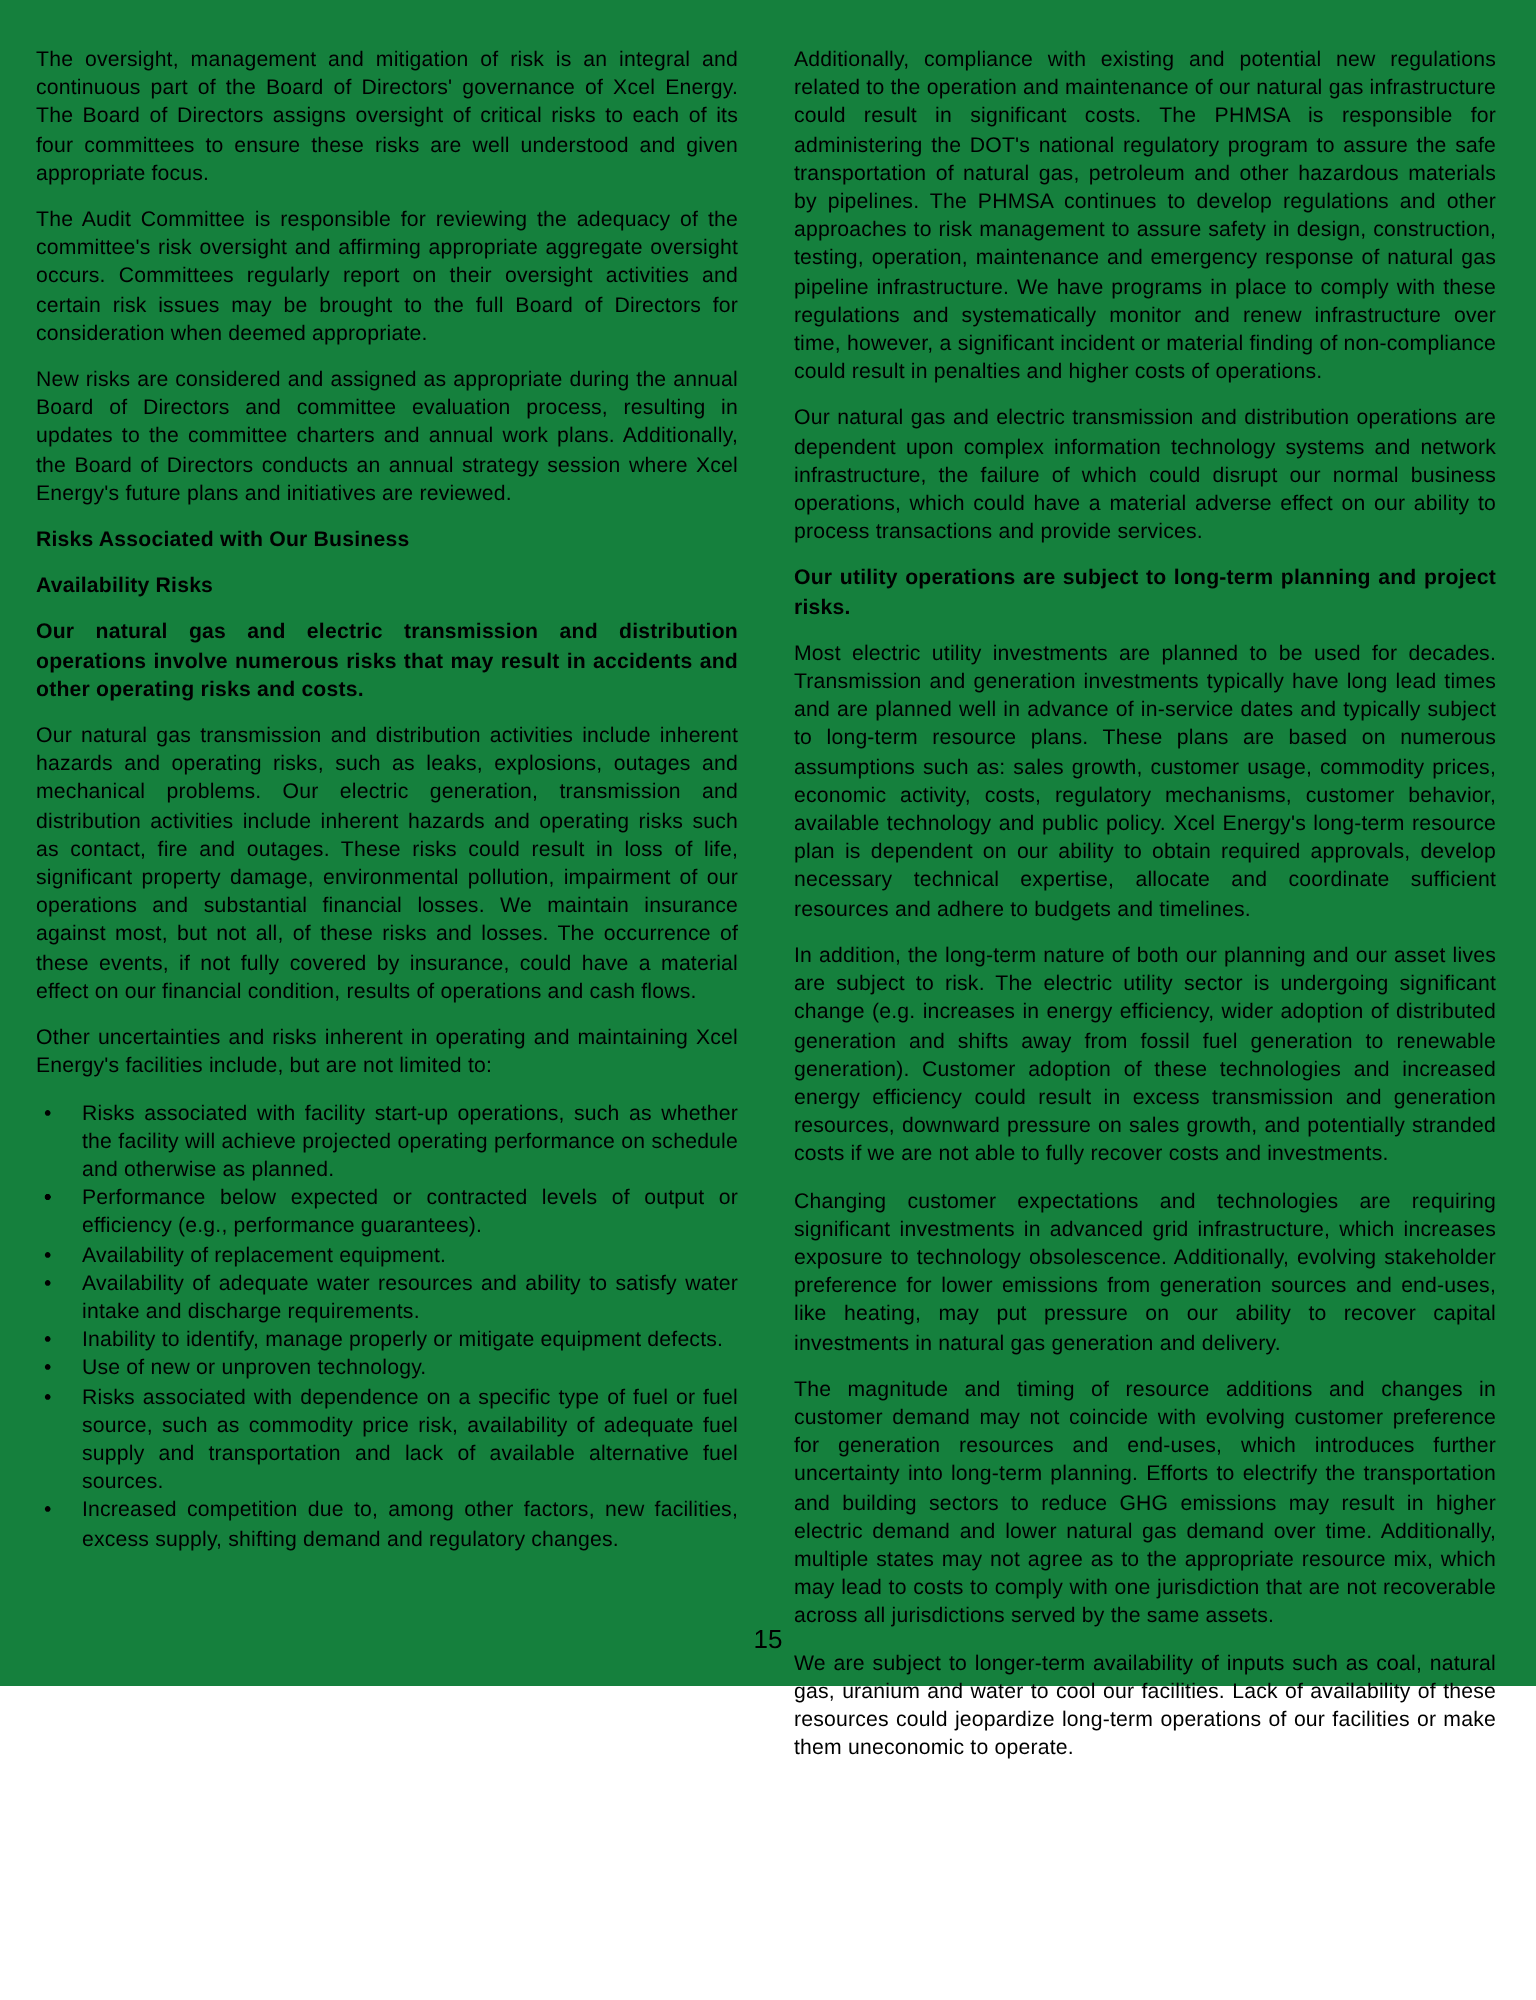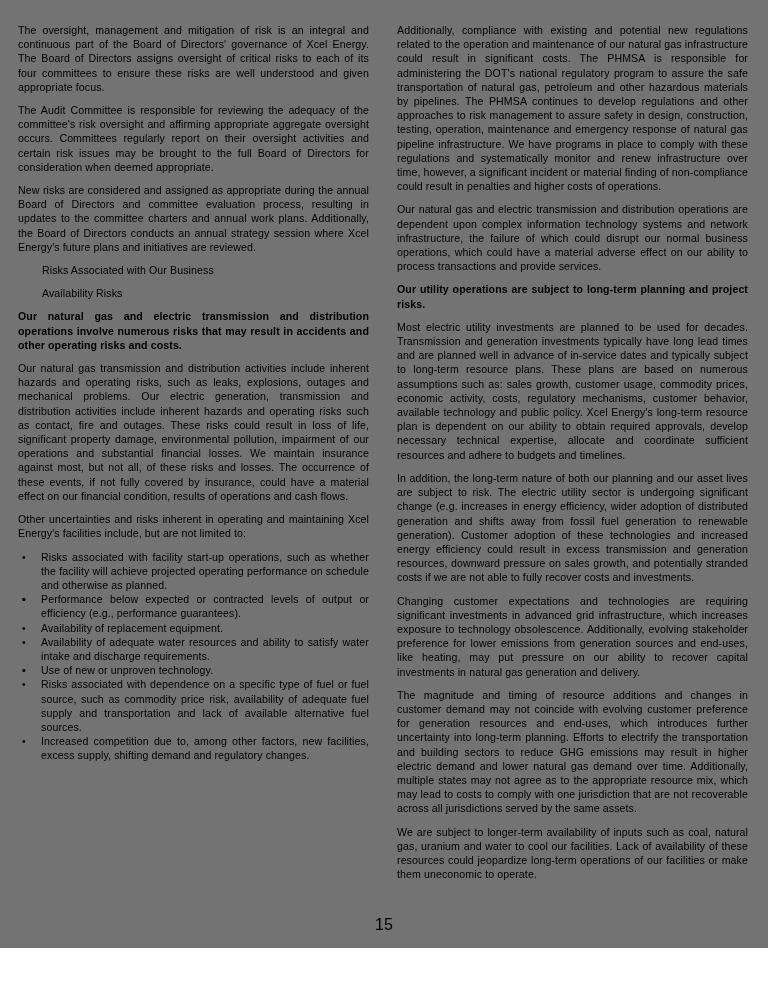--- a/index.html
+++ b/index.html
@@ -8,38 +8,38 @@
     width: 768px;
     height: 1000px;
     font-family: "Liberation Sans", "DejaVu Sans", sans-serif;
     color: #000000;
     position: relative;
     overflow: hidden;
   }
   .page {
     position: relative;
     width: 768px;
-    height: 948px;
-    background: #737373;
+    height: 843px;
+    background: #15803d;
   }
   .columns {
     display: flex;
     gap: 28px;
     padding: 23px 18px 0 18px;
   }
   .col {
     width: 351px;
     flex: 0 0 351px;
     font-size: 10.6px;
     line-height: 14.2px;
     text-align: justify;
     letter-spacing: 0.1px;
   }
   .col p { margin: 0 0 9px 0; }
-  .col p.h { font-weight: 400; text-align: left; margin-left: 24px; }
+  .col p.h { font-weight: 700; text-align: left; }
   .col p.hi { font-weight: 700; }
   ul.bullets {
     list-style: none;
     margin: 0 0 9px 0;
   }
   ul.bullets li {
     position: relative;
     padding-left: 23px;
     text-align: justify;
   }
@@ -49,21 +49,21 @@
     top: 0;
     font-style: normal;
     font-weight: 400;
   }
   .page-footer {
     position: absolute;
     left: 0;
     bottom: 16px;
     width: 768px;
     text-align: center;
-    font-size: 16px;
+    font-size: 13px;
     line-height: 14px;
   }
 </style>
 </head>
 <body>
 
 <div class="page">
   <div class="columns">
     <div class="col" id="left-col">
         <p class="p">The oversight, management and mitigation of risk is an integral and continuous part of the Board of Directors' governance of Xcel Energy. The Board of Directors assigns oversight of critical risks to each of its four committees to ensure these risks are well understood and given appropriate focus.</p>
@@ -74,21 +74,21 @@
         <p class="hi">Our natural gas and electric transmission and distribution operations involve numerous risks that may result in accidents and other operating risks and costs.</p>
         <p class="p">Our natural gas transmission and distribution activities include inherent hazards and operating risks, such as leaks, explosions, outages and mechanical problems. Our electric generation, transmission and distribution activities include inherent hazards and operating risks such as contact, fire and outages. These risks could result in loss of life, significant property damage, environmental pollution, impairment of our operations and substantial financial losses. We maintain insurance against most, but not all, of these risks and losses. The occurrence of these events, if not fully covered by insurance, could have a material effect on our financial condition, results of operations and cash flows.</p>
         <p class="p">Other uncertainties and risks inherent in operating and maintaining Xcel Energy's facilities include, but are not limited to:</p>
         <ul class="bullets">
           <li><span class="marker">•</span><span>Risks associated with facility start-up operations, such as whether the facility will achieve projected operating performance on schedule and otherwise as planned.</span></li>
           <li><span class="marker">•</span></li>
           <li><span class="marker">•</span></li>
           <li><span class="marker">•</span><span>Performance below expected or contracted levels of output or efficiency (e.g., performance guarantees).</span></li>
           <li><span class="marker">•</span><span>Availability of replacement equipment.</span></li>
           <li><span class="marker">•</span><span>Availability of adequate water resources and ability to satisfy water intake and discharge requirements.</span></li>
-          <li><span class="marker">•</span></li>
+          <li><span class="marker">•</span><span>Inability to identify, manage properly or mitigate equipment defects.</span></li>
           <li><span class="marker">•</span><span>Use of new or unproven technology.</span></li>
           <li><span class="marker">•</span><span>Risks associated with dependence on a specific type of fuel or fuel source, such as commodity price risk, availability of adequate fuel supply and transportation and lack of available alternative fuel sources.</span></li>
           <li><span class="marker">•</span><span>Increased competition due to, among other factors, new facilities, excess supply, shifting demand and regulatory changes.</span></li>
         </ul>
       </div>
     <div class="col" id="right-col">
         <p class="p">Additionally, compliance with existing and potential new regulations related to the operation and maintenance of our natural gas infrastructure could result in significant costs. The PHMSA is responsible for administering the DOT's national regulatory program to assure the safe transportation of natural gas, petroleum and other hazardous materials by pipelines. The PHMSA continues to develop regulations and other approaches to risk management to assure safety in design, construction, testing, operation, maintenance and emergency response of natural gas pipeline infrastructure. We have programs in place to comply with these regulations and systematically monitor and renew infrastructure over time, however, a significant incident or material finding of non-compliance could result in penalties and higher costs of operations.</p>
         <p class="p">Our natural gas and electric transmission and distribution operations are dependent upon complex information technology systems and network infrastructure, the failure of which could disrupt our normal business operations, which could have a material adverse effect on our ability to process transactions and provide services.</p>
         <p class="hi">Our utility operations are subject to long-term planning and project risks.</p>
         <p class="p">Most electric utility investments are planned to be used for decades. Transmission and generation investments typically have long lead times and are planned well in advance of in-service dates and typically subject to long-term resource plans. These plans are based on numerous assumptions such as: sales growth, customer usage, commodity prices, economic activity, costs, regulatory mechanisms, customer behavior, available technology and public policy. Xcel Energy's long-term resource plan is dependent on our ability to obtain required approvals, develop necessary technical expertise, allocate and coordinate sufficient resources and adhere to budgets and timelines.</p>

